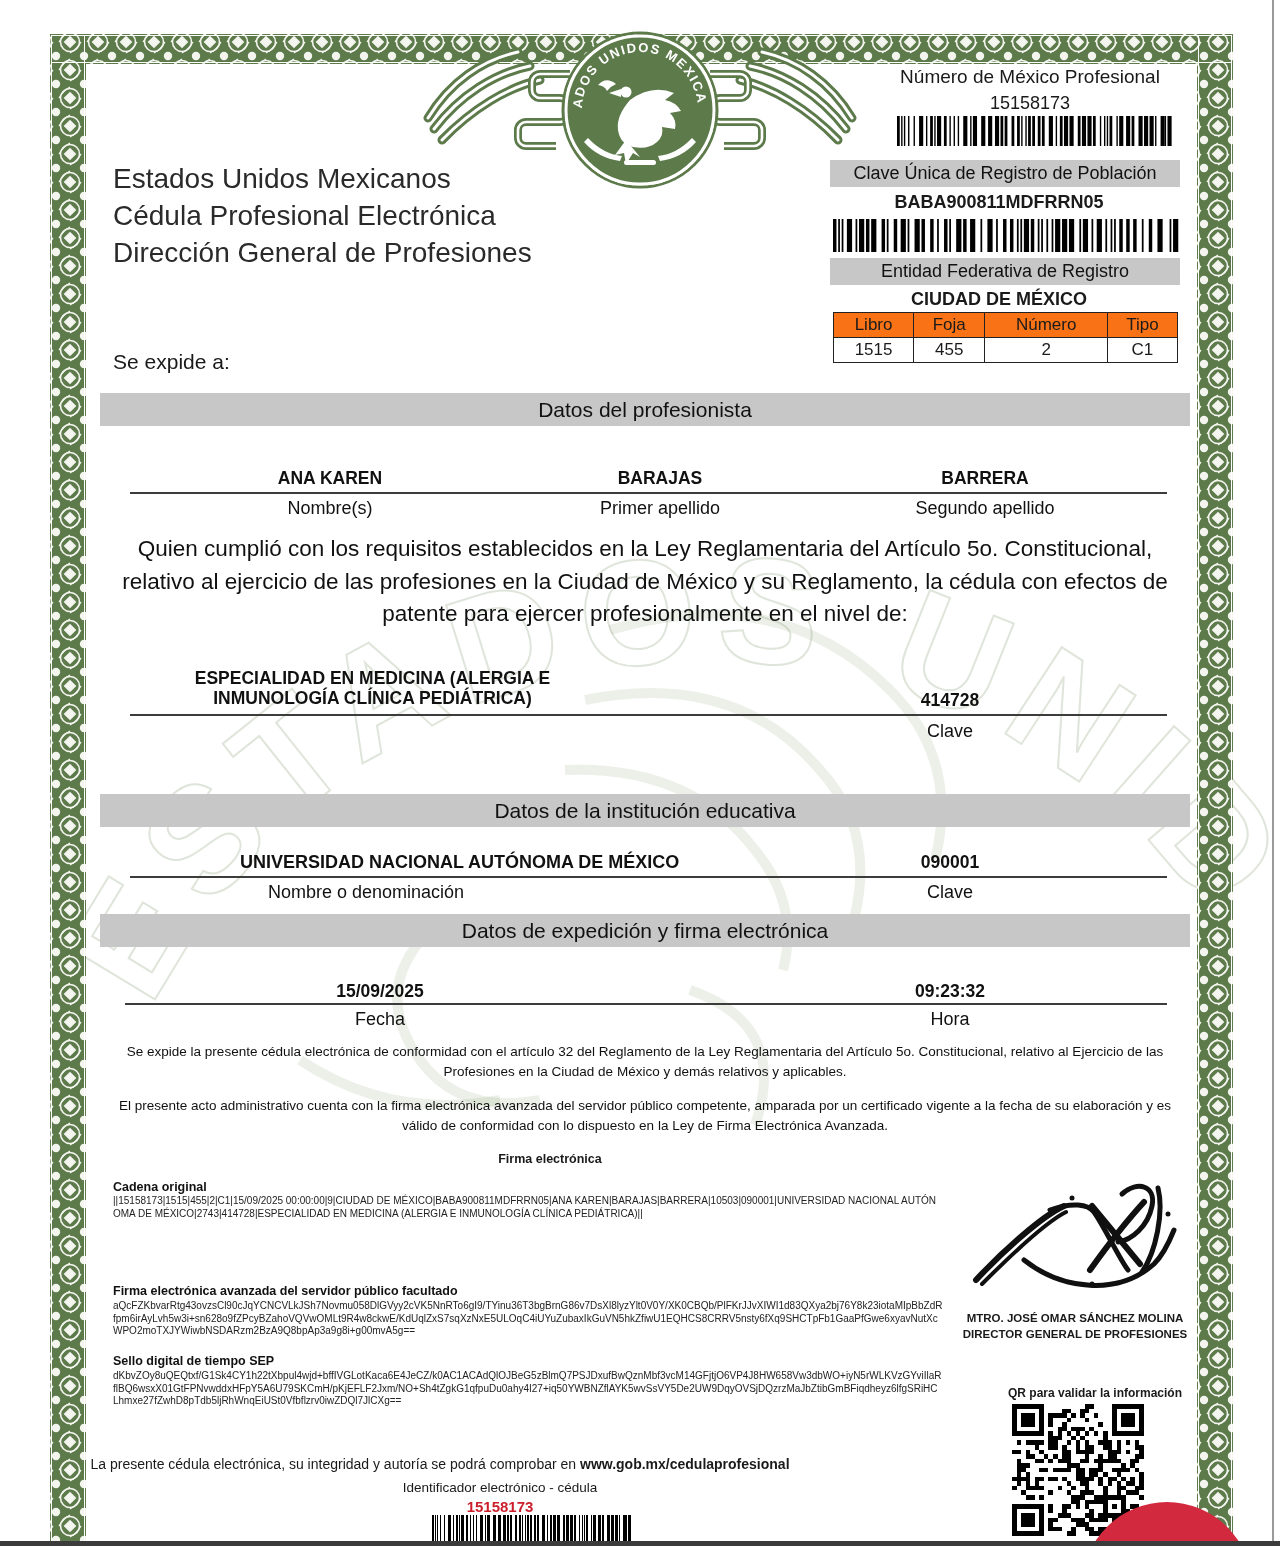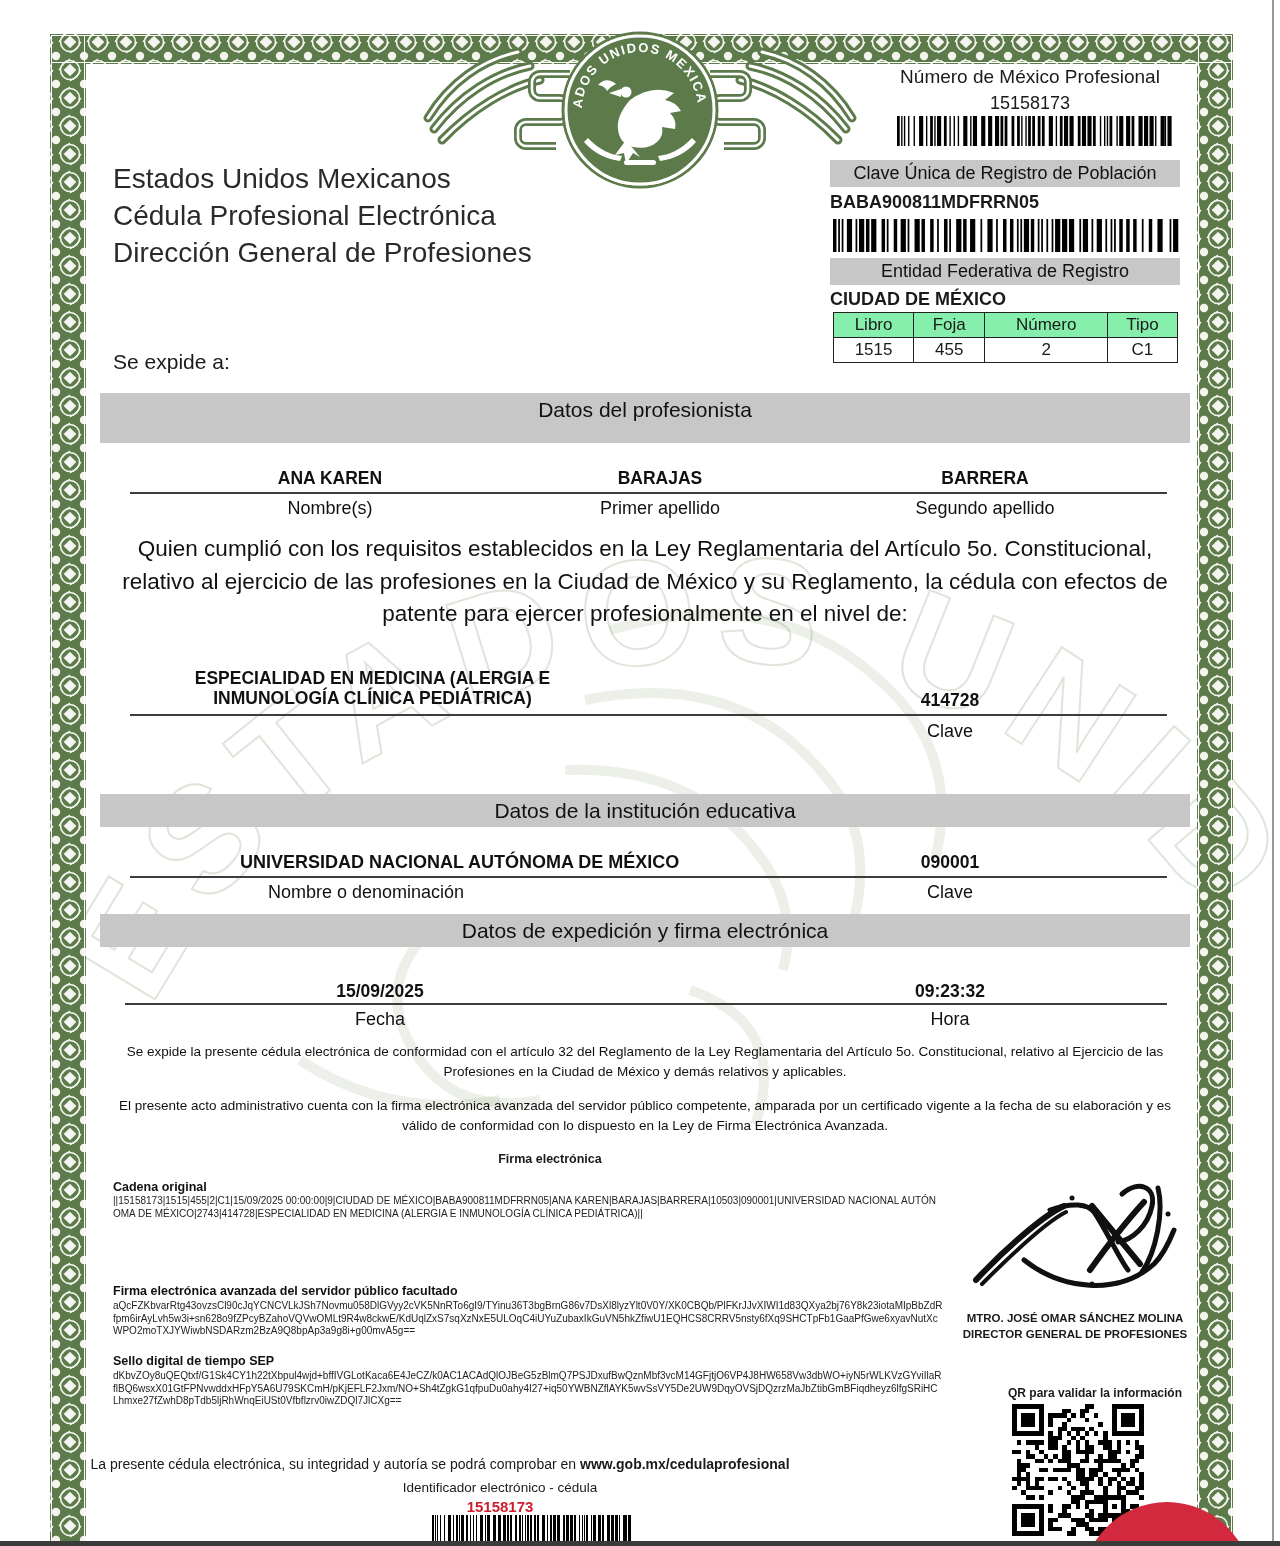--- a/index.html
+++ b/index.html
@@ -1,33 +1,33 @@
 <!DOCTYPE html>
 <html><head>
 <meta charset="utf-8">
 <style>
   html,body{margin:0;padding:0;background:#fff;}
   .page{position:relative;width:1280px;height:1546px;background:#fff;overflow:hidden;
         font-family:"Liberation Sans",sans-serif;color:#1a1a1a;}
   .abs{position:absolute;}
   .ctr{text-align:center;}
-  .rgt{text-align:left;}
+  .rgt{text-align:center;}
   .bold{font-weight:bold;}
   .band{background:#c7c7c7;font-size:21px;line-height:33px;text-align:center;color:#111;}
   .small-band{background:#c7c7c7;font-size:18px;line-height:27px;text-align:center;color:#111;}
   .rule{border-top:2px solid #3c3c3c;height:0;}
   .tiny{font-size:10px;line-height:12.5px;word-break:break-all;color:#222;}
   .tiny-label{font-size:12.5px;font-weight:bold;color:#111;}
   .para-sm{font-size:13.5px;line-height:1.5;color:#111;}
   .fieldval{font-size:17.5px;color:#111;font-weight:bold;}
   .fieldlbl{font-size:18px;color:#111;}
   .orgline{font-size:28px;line-height:37px;color:#2a2a2a;}
   .regtable{border-collapse:collapse;width:345px;font-size:17px;}
   .regtable td{border:1.5px solid #222;text-align:center;height:22px;padding:1px 2px;}
-  .regtable .hd td{background:#86efac;margin-left:6px;}
+  .regtable .hd td{background:#f97316;margin-left:6px;}
   .wm-layer{z-index:0;}
   .border-layer{z-index:1;}
   .content{z-index:2;}
   .rednum{color:#cc1f2d;font-weight:bold;font-size:15px;}
   .edge-line{background:#9a9a9a;}
   .bottom-strip{background:#3b3b3b;}
   .red-badge{background:#d2293e;border-radius:50%;}
 </style>
 </head>
 <body>
@@ -249,21 +249,21 @@
     </tr>
     <tr>
       <td>1515</td>
       <td>455</td>
       <td>2</td>
       <td>C1</td>
     </tr>
   </tbody>
     </table>
 
-  <div class="abs content band" style="left:100px;top:393px;width:1090px;height:50px">Datos del profesionista</div>
+  <div class="abs content band" style="left:100px;top:393px;width:1090px;height:33px">Datos del profesionista</div>
 
   <div class="abs content ctr fieldval" style="left:180px;top:468px;width:300px">ANA KAREN</div>
   <div class="abs content ctr fieldval" style="left:510px;top:468px;width:300px">BARAJAS</div>
   <div class="abs content ctr fieldval" style="left:835px;top:468px;width:300px">BARRERA</div>
   <div class="abs content rule" style="left:130px;top:492px;width:1037px"></div>
   <div class="abs content ctr fieldlbl" style="left:180px;top:498px;width:300px">Nombre(s)</div>
   <div class="abs content ctr fieldlbl" style="left:510px;top:498px;width:300px">Primer apellido</div>
   <div class="abs content ctr fieldlbl" style="left:835px;top:498px;width:300px">Segundo apellido</div>
 
   <div class="abs content ctr" style="left:100px;top:533px;width:1090px;font-size:22.5px;line-height:1.45;color:#111">Quien cumplió con los requisitos establecidos en la Ley Reglamentaria del Artículo 5o. Constitucional, relativo al ejercicio de las profesiones en la Ciudad de México y su Reglamento, la cédula con efectos de patente para ejercer profesionalmente en el nivel de:</div>

